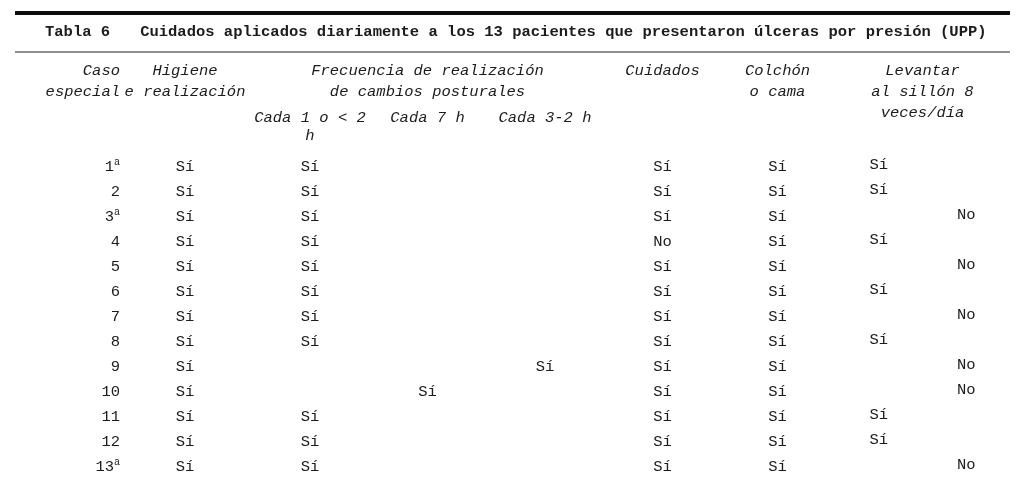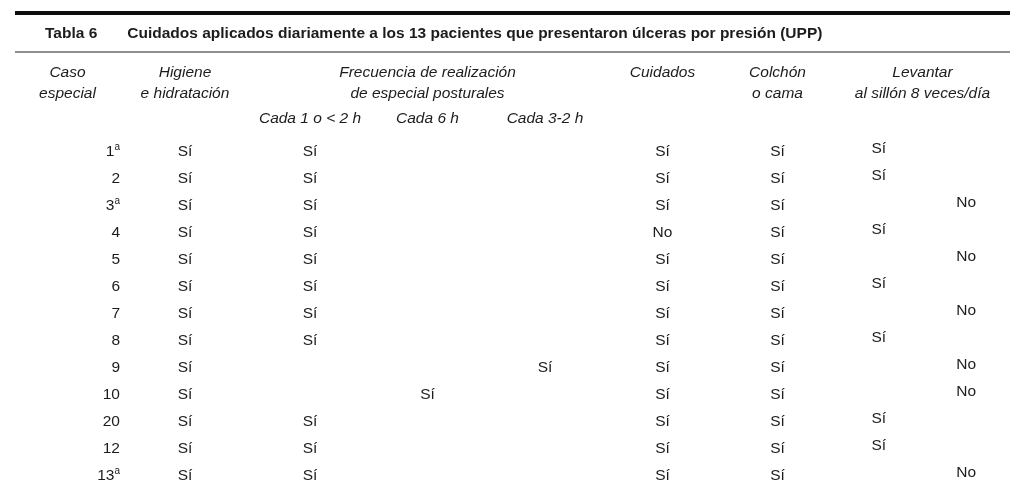--- a/index.html
+++ b/index.html
@@ -2,21 +2,21 @@
 <html><head>
 <meta charset="utf-8">
 <style>
   html, body { margin: 0; padding: 0; background: #ffffff; }
   .page {
     position: relative;
     width: 1024px;
     height: 481px;
     background: #ffffff;
     color: #1c1c1c;
-    font-family: Liberation Sans, sans-serif;
+    font-family: Liberation Mono, monospace;
     box-sizing: border-box;
     overflow: hidden;
   }
   .content { margin: 0 14px 0 15px; }
   .rule { border: 0; }
   .rule-heavy { height: 4px; background: #0d0d0d; }
   .rule-light { height: 2px; background: #8f8f8f; }
   .rule-top { margin-top: 11px; }
 
   .title-row {
@@ -45,21 +45,21 @@
 
   thead th {
     font-style: italic;
     font-weight: normal;
     vertical-align: top;
     text-align: center;
     padding: 8px 0 0 0;
     line-height: 21px;
     white-space: pre-line;
   }
-  thead th.left { text-align: center; }
+  thead th.left { text-align: right; }
   thead tr.subhdr th { padding: 6px 0 10px 0; line-height: 18px; text-align: center; }
 
   tbody td {
     height: 21px;
     padding: 0;
     text-align: center;
     vertical-align: middle;
     line-height: 21px;
   }
   tbody td.left { text-align: right; }
@@ -96,32 +96,32 @@
         <col class="c5">
           <col class="c6">
           <col class="c7">
           <col class="c8">
       </colgroup>
       <thead>
         <tr>
           <th class="left" rowspan="2">Caso
 especial</th>
           <th rowspan="2">Higiene
-e hidratación</th>
+e realización</th>
           <th colspan="3">Frecuencia de realización
-de especial posturales</th>
+de cambios posturales</th>
           <th rowspan="2">Cuidados</th>
           <th rowspan="2">Colchón
 o cama</th>
           <th rowspan="2">Levantar
 al sillón 8 veces/día</th>
         </tr>
         <tr class="subhdr">
           <th>Cada 1 o &lt; 2 h</th>
-          <th>Cada 6 h</th>
+          <th>Cada 7 h</th>
           <th>Cada 3-2 h</th>
         </tr>
       </thead>
       <tbody id="table-body">
   <tr>
     <td class="left"><span class="caso-num">1</span><sup class="mark caso-sup">a</sup></td>
     <td class="c-higiene">Sí</td>
     <td class="c-cada12">Sí</td>
     <td class="c-cada2"></td>
     <td class="c-cada34"></td>
@@ -223,21 +223,21 @@
     <td class="c-higiene">Sí</td>
     <td class="c-cada12"></td>
     <td class="c-cada2">Sí</td>
     <td class="c-cada34"></td>
     <td class="c-taloneras">Sí</td>
     <td class="c-colchon">Sí</td>
     <td class="lev"><span class="lev-si"></span><span class="lev-no">No</span></td>
   </tr>
 
   <tr>
-    <td class="left"><span class="caso-num">20</span><sup class="mark caso-sup"></sup></td>
+    <td class="left"><span class="caso-num">11</span><sup class="mark caso-sup"></sup></td>
     <td class="c-higiene">Sí</td>
     <td class="c-cada12">Sí</td>
     <td class="c-cada2"></td>
     <td class="c-cada34"></td>
     <td class="c-taloneras">Sí</td>
     <td class="c-colchon">Sí</td>
     <td class="lev"><span class="lev-si">Sí</span><span class="lev-no"></span></td>
   </tr>
 
   <tr>

